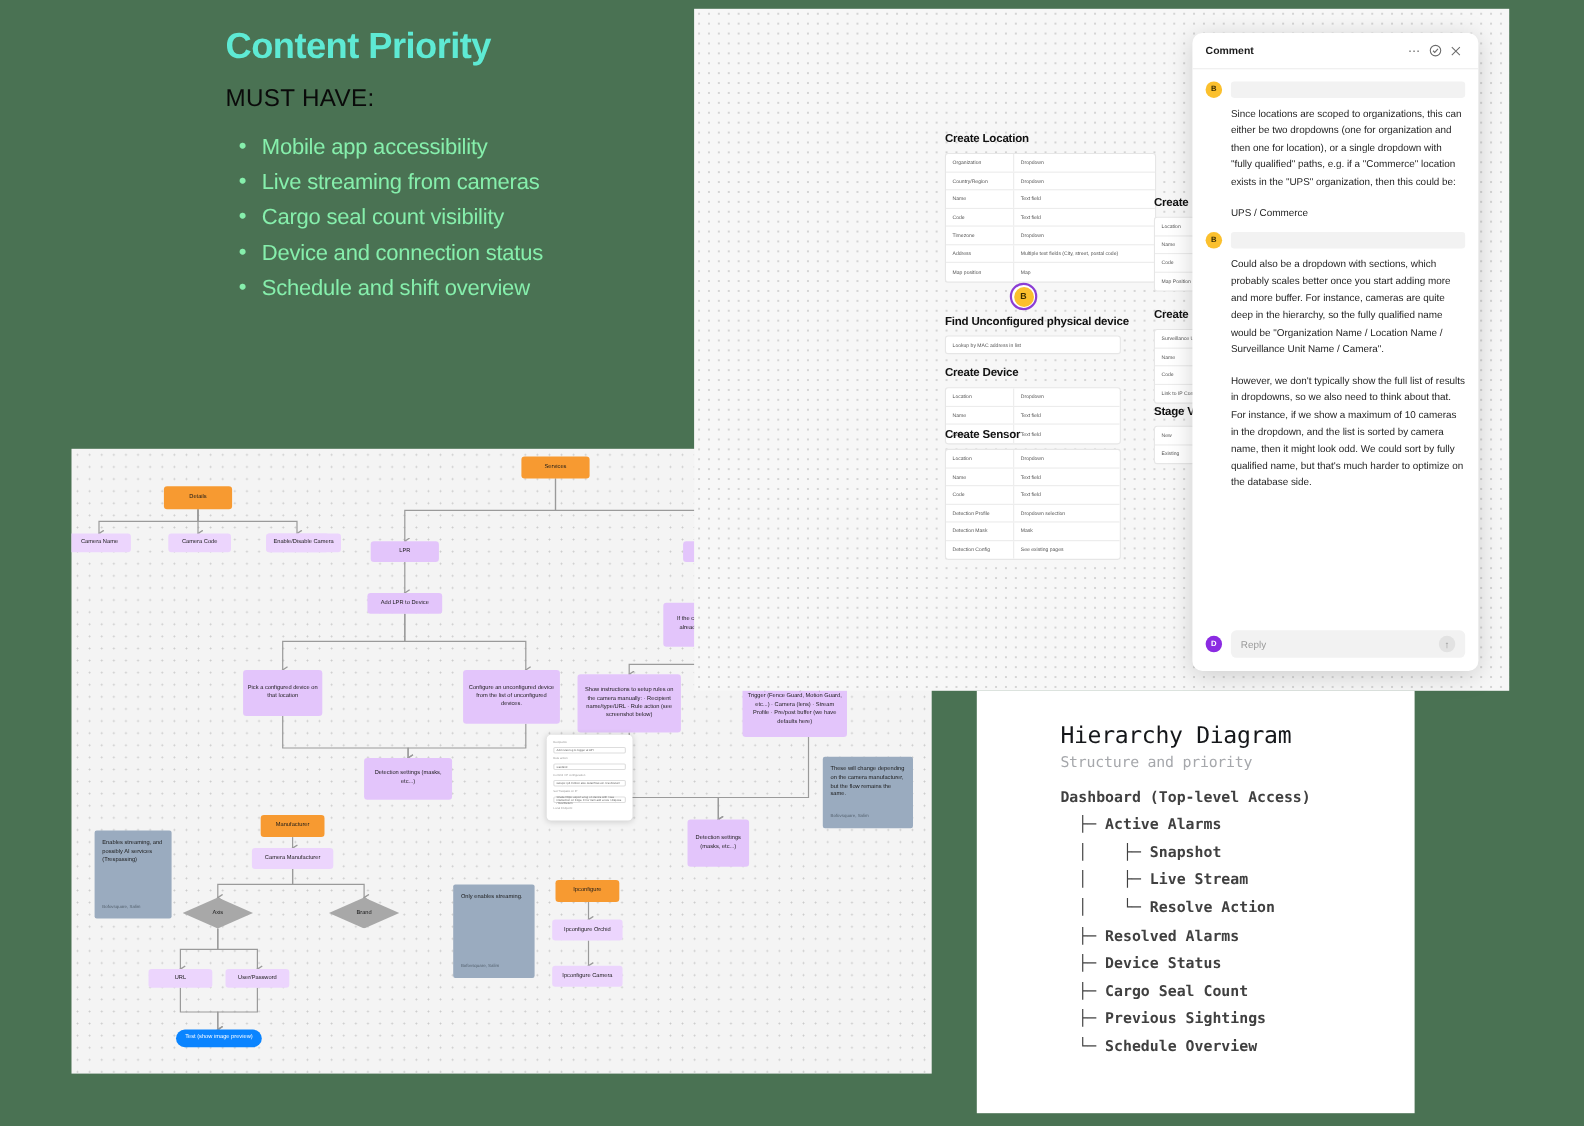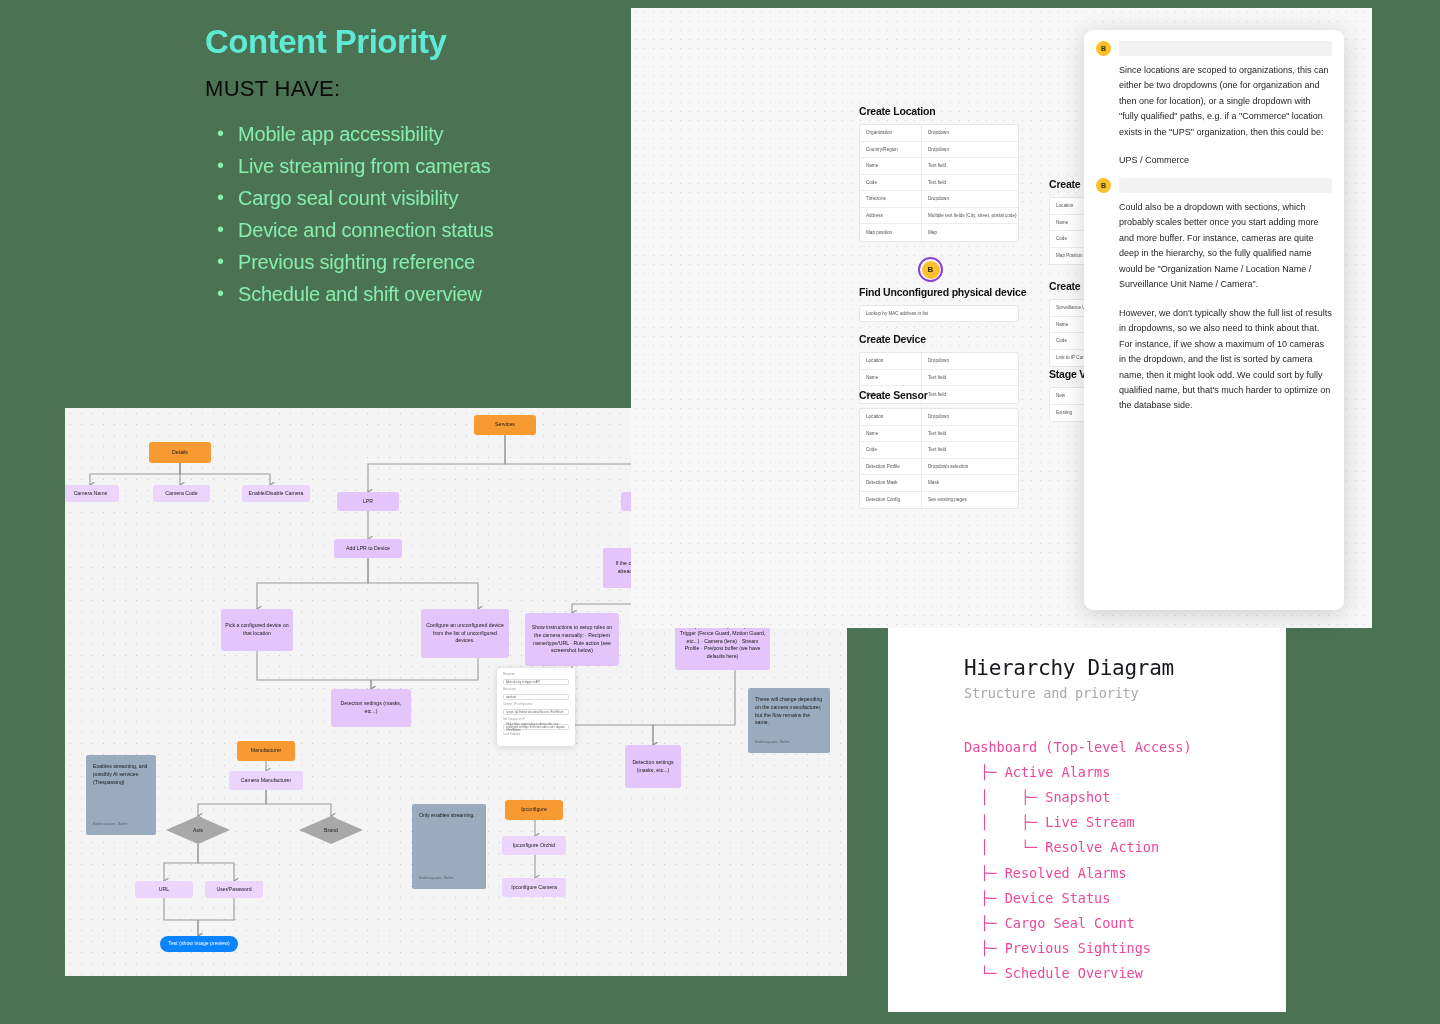--- a/index.html
+++ b/index.html
@@ -174,36 +174,35 @@
   #h-title {
     font-family: "DejaVu Sans Mono", monospace;
     font-size: 21px; color: #15171a; letter-spacing: -0.3px;
   }
   #h-sub {
     font-family: "DejaVu Sans Mono", monospace;
     font-size: 13.5px; color: #a6a8ac; margin-top: 5px; letter-spacing: -0.2px;
   }
   #h-tree {
     font-family: "DejaVu Sans Mono", monospace;
-    font-size: 13.5px; color: #ec4899; margin-top: 34px;
-    line-height: 1.86; white-space: pre;
+    font-size: 13.5px; color: #404040; margin-top: 12px;
+    line-height: 1.86; white-space: pre; font-weight: bold;
   }
 </style>
 </head>
 <body>
 
 <div id="content-priority">
   <div id="cp-title">Content Priority</div>
   <div id="cp-subtitle">MUST HAVE:</div>
   <ul id="cp-list">
     <li>Mobile app accessibility</li>
     <li>Live streaming from cameras</li>
     <li>Cargo seal count visibility</li>
     <li>Device and connection status</li>
-    <li>Previous sighting reference</li>
     <li>Schedule and shift overview</li>
   </ul>
 </div>
 
 <div id="flowchart-panel">
   <svg id="fc-svg" viewBox="0 0 782 568">
     <defs>
       <marker id="ah" markerWidth="6" markerHeight="6" refX="3" refY="4.6" orient="auto">
         <path d="M0.4,0.6 L3,4.6 L5.6,0.6" fill="none" stroke="#9a9a9a" stroke-width="1.1"></path>
       </marker>
@@ -354,21 +353,21 @@
     <span class="fc-mini-lbl">Commit / IP configuration</span>
     <span class="fc-mini-fld">setups: ip4 Edition also detail files etc. Rev/Return</span>
     <span class="fc-mini-lbl">Set Trespass on IP</span>
     <span class="fc-mini-fld">Shake https: export a log-on device with / see intellection on Edge. Error item add a rule / dispose / Rev/Return</span>
     <span class="fc-mini-lbl">Local Endpoint</span>
   </div>
 </div>
 
 <div id="spec-panel">
 
-  <div class="spec-group" style="left:228px;top:97px;width:160px;">
+  <div class="spec-group" style="left:228px;top:112px;width:192px;">
     <div class="spec-h">Create Location</div>
     <div class="spec-table">
       <div class="spec-row">
           <span class="spec-k">Organization</span>
           <span class="spec-v">Dropdown</span>
         </div>
       <div class="spec-row">
           <span class="spec-k">Country/Region</span>
           <span class="spec-v">Dropdown</span>
         </div>
@@ -505,20 +504,35 @@
         </div>
     </div>
   </div>
 
   <div id="comment-pin">
     <span class="pin-dot">B</span>
   </div>
 </div>
 
 <div id="comment-popover">
+  <div id="comment-header">
+    <span id="comment-title">Comment</span>
+    <span class="ch-icon">⋯</span>
+    <span class="ch-icon">
+      <svg width="12" height="12" viewBox="0 0 24 24" fill="none" stroke="#6b6b6b" stroke-width="2">
+        <circle cx="12" cy="12" r="9.5"></circle>
+          <path d="M7.5 12.3 L10.6 15.2 L16.5 8.8"></path>
+      </svg>
+    </span>
+    <span class="ch-icon">
+      <svg width="11" height="11" viewBox="0 0 24 24" fill="none" stroke="#6b6b6b" stroke-width="2">
+        <path d="M4 4 L20 20 M20 4 L4 20"></path>
+      </svg>
+    </span>
+  </div>
 
   <div id="comment-body">
     <div class="cmt">
       <span class="cmt-av">B</span>
       <div class="cmt-col">
         <div class="cmt-namebar"></div>
         <div class="cmt-text">
           <p>Since locations are scoped to organizations, this can either be two dropdowns (one for organization and then one for location), or a single dropdown with "fully qualified" paths, e.g. if a "Commerce" location exists in the "UPS" organization, then this could be:</p>
           <p>UPS / Commerce</p>
         </div>
@@ -530,20 +544,27 @@
       <div class="cmt-col">
         <div class="cmt-namebar"></div>
         <div class="cmt-text">
           <p>Could also be a dropdown with sections, which probably scales better once you start adding more and more buffer. For instance, cameras are quite deep in the hierarchy, so the fully qualified name would be "Organization Name / Location Name / Surveillance Unit Name / Camera".</p>
           <p>However, we don't typically show the full list of results in dropdowns, so we also need to think about that. For instance, if we show a maximum of 10 cameras in the dropdown, and the list is sorted by camera name, then it might look odd. We could sort by fully qualified name, but that's much harder to optimize on the database side.</p>
         </div>
       </div>
     </div>
   </div>
 
+  <div id="reply-row">
+    <span id="reply-av">D</span>
+    <div id="reply-field">
+      <span id="reply-placeholder">Reply</span>
+      <span id="reply-send">↑</span>
+    </div>
+  </div>
 </div>
 
 <div id="hierarchy-panel">
   <div id="hierarchy-inner">
     <div id="h-title">Hierarchy Diagram</div>
     <div id="h-sub">Structure and priority</div>
     <div id="h-tree">Dashboard (Top-level Access)
   ├─ Active Alarms
   │    ├─ Snapshot
   │    ├─ Live Stream

